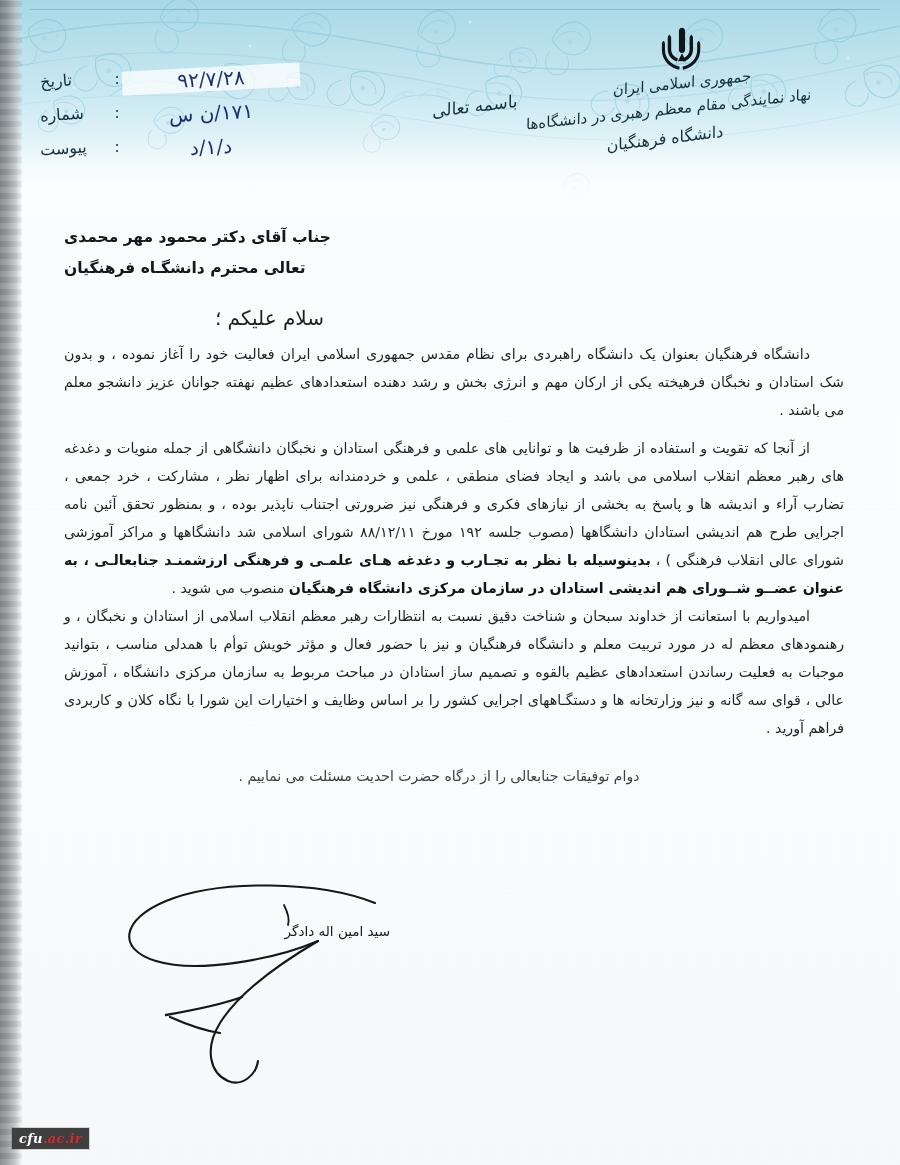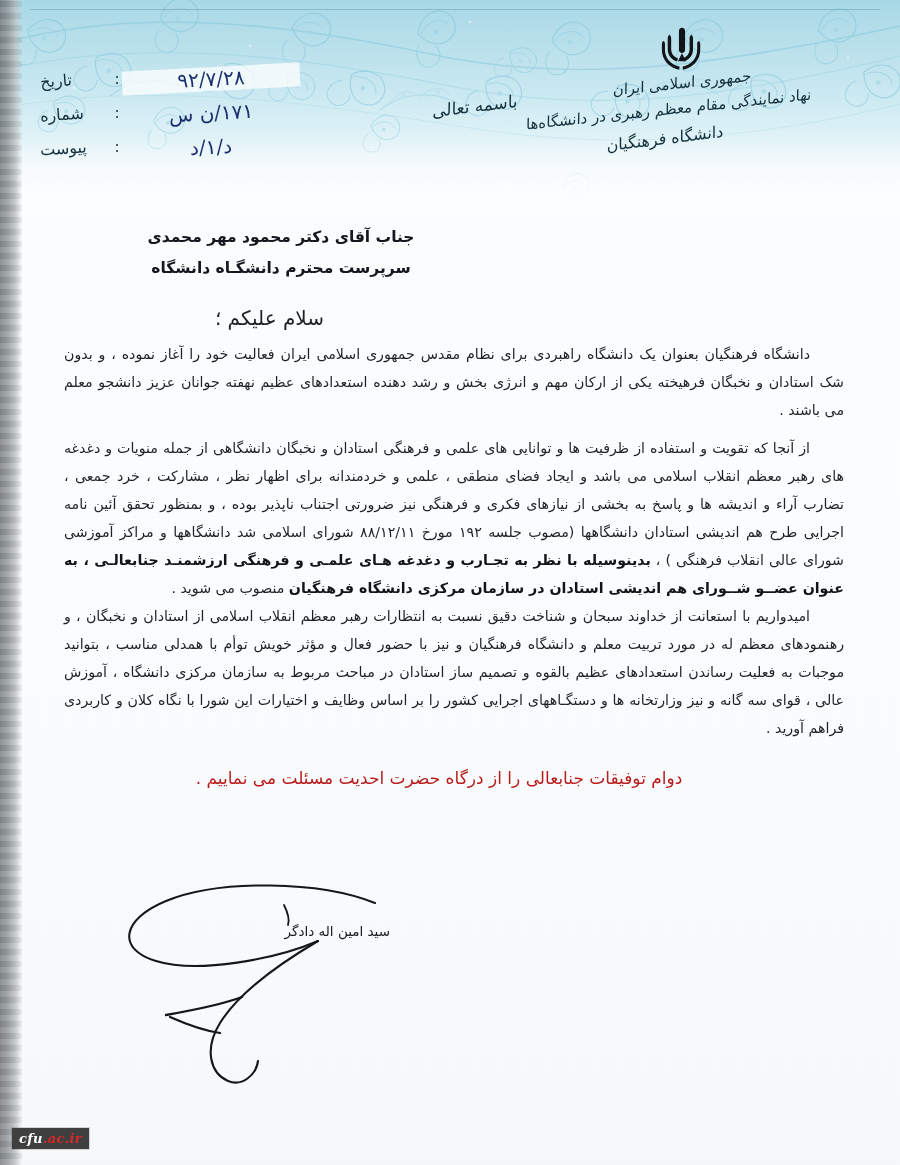--- a/index.html
+++ b/index.html
@@ -120,21 +120,21 @@
   
   .doc-body{
     position:absolute;left:64px;top:210px;width:780px;
     direction:rtl;text-align:justify;
     color:#20232a;
     font-family:"DejaVu Sans","Liberation Sans",sans-serif;
   }
 
   .addressee{
     margin:12px 0 0 0;
-    text-align:center;
+    text-align:left;
     padding-right:6px;
   }
   .addressee .line{
     font-size:15.5px;font-weight:bold;color:#14171d;
     line-height:31px;letter-spacing:.2px;
     padding-right:340px;
     white-space:nowrap;
   }
 
   .salutation{
@@ -149,22 +149,22 @@
     line-height:28px;
     text-indent:34px;
     text-align:justify;
     color:#1d2026;
   }
   p.para.tight{margin-top:0;}
   .b{font-weight:bold;color:#111419;}
 
   .closing{
     margin-top:26px;
-    font-size:17px;
-    color:#b91c1c;
+    font-size:14px;
+    color:#404040;
     text-align:center;
     padding-right:30px;
   }
 
   
   .sign-zone{
     position:absolute;left:70px;top:885px;width:430px;height:230px;
     direction:rtl;text-align:center;
   }
   .sign-swirl{position:absolute;left:0;top:-10px;width:430px;height:220px;}
@@ -295,21 +295,21 @@
       <div class="meta-value">د/۱/د</div>
       <div class="meta-colon">:</div>
       <div class="meta-label">پیوست</div>
     </div>
   </div>
 
   <div class="doc-body">
 
     <div class="addressee">
       <div class="line">جناب آقای دکتر محمود مهر محمدی</div>
-      <div class="line">سرپرست محترم دانشگـاه دانشگاه</div>
+      <div class="line">تعالی محترم دانشگـاه فرهنگیان</div>
     </div>
 
     <div class="salutation">سلام علیکم ؛</div>
 
     <p class="para">دانشگاه فرهنگیان بعنوان یک دانشگاه راهبردی برای نظام مقدس جمهوری اسلامی ایران فعالیت خود را آغاز نموده ، و بدون شک استادان و نخبگان فرهیخته یکی از ارکان مهم و انرژی بخش و رشد دهنده استعدادهای عظیم نهفته جوانان عزیز دانشجو معلم می باشند .</p>
 
     <p class="para"><span>از آنجا که تقویت و استفاده از ظرفیت ها و توانایی های علمی و فرهنگی استادان و نخبگان دانشگاهی از جمله منویات و دغدغه های رهبر معظم انقلاب اسلامی می باشد و ایجاد فضای منطقی ، علمی و خردمندانه برای اظهار نظر ، مشارکت ، خرد جمعی ، تضارب آراء و اندیشه ها و پاسخ به بخشی از نیازهای فکری و فرهنگی نیز ضرورتی اجتناب ناپذیر بوده ، و بمنظور تحقق آئین نامه اجرایی طرح هم اندیشی استادان دانشگاهها (مصوب جلسه ۱۹۲ مورخ ۸۸/۱۲/۱۱ شورای اسلامی شد دانشگاهها و مراکز آموزشی شورای عالی انقلاب فرهنگی ) ، </span><span class="b">بدینوسیله با نظر به تجـارب و دغدغه هـای علمـی و فرهنگی ارزشمنـد جنابعالـی ، به عنوان </span><span class="b">عضــو شــورای هم اندیشی استادان در سازمان مرکزی دانشگاه فرهنگیان</span><span> منصوب می شوید .</span></p>
 
     <p class="para tight">امیدواریم با استعانت از خداوند سبحان و شناخت دقیق نسبت به انتظارات رهبر معظم انقلاب اسلامی از استادان و نخبگان ، و رهنمودهای معظم له در مورد تربیت معلم و دانشگاه فرهنگیان و نیز با حضور فعال و مؤثر خویش توأم با همدلی مناسب ، بتوانید موجبات به فعلیت رساندن استعدادهای عظیم بالقوه و تصمیم ساز استادان در مباحث مربوط به سازمان مرکزی دانشگاه ، آموزش عالی ، قوای سه گانه و نیز وزارتخانه ها و دستگـاههای اجرایی کشور را بر اساس وظایف و اختیارات این شورا با نگاه کلان و کاربردی فراهم آورید .</p>
 

